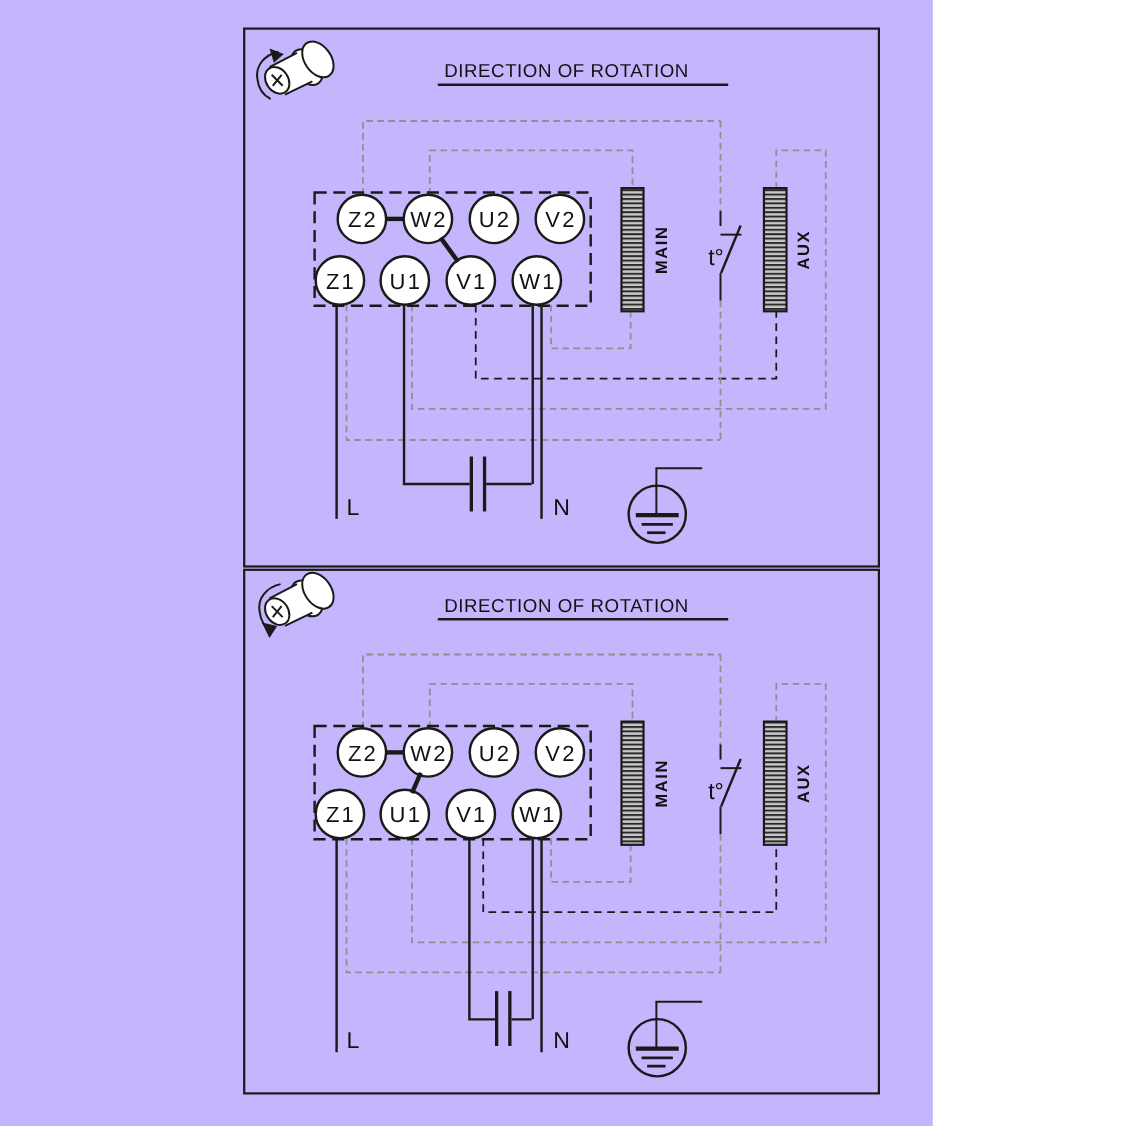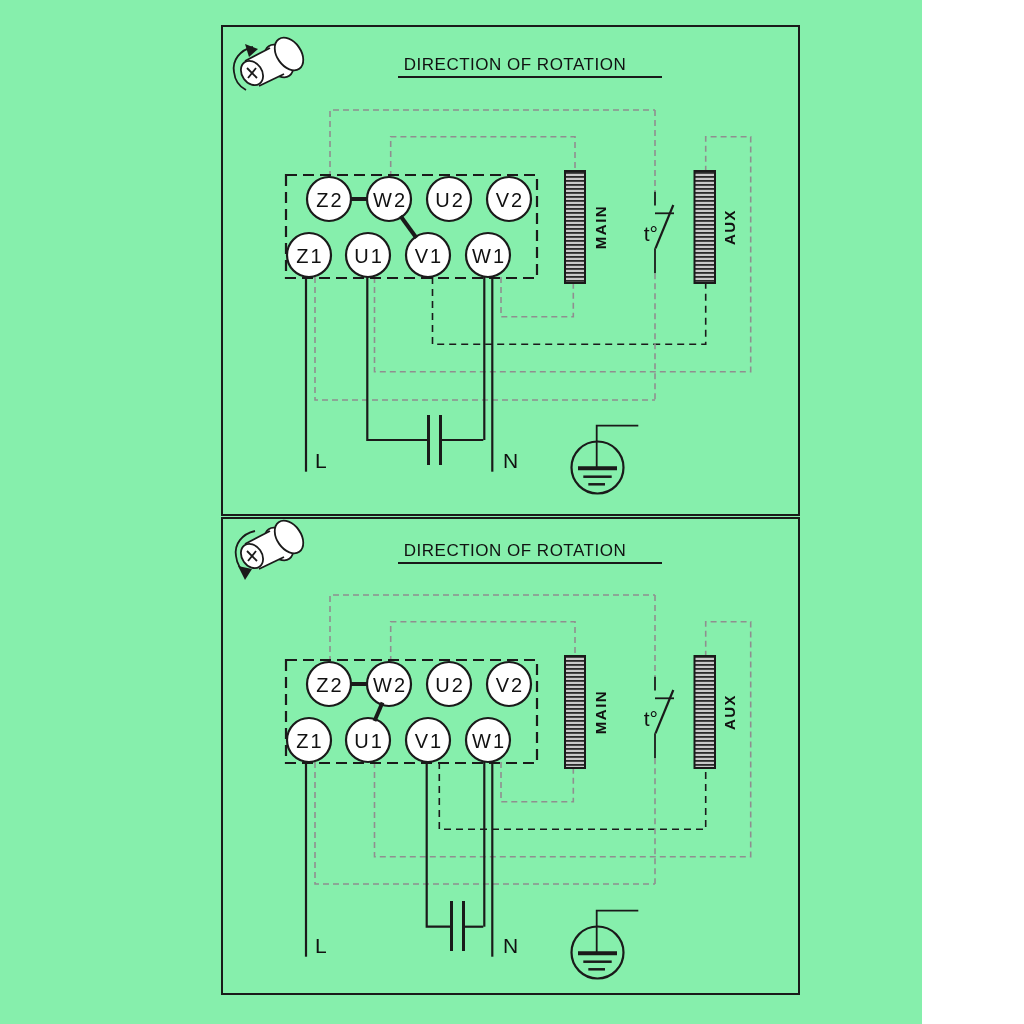--- a/index.html
+++ b/index.html
@@ -1,16 +1,16 @@
 <!DOCTYPE html>
 <html><head>
 <meta charset="utf-8">
 <style>
   html,body{margin:0;padding:0;background:#ffffff;}
-  .sheet{position:relative;width:922px;height:1024px;background:#86efac;
+  .sheet{position:relative;width:848px;height:1024px;background:#c4b5fd;
          font-family:"Liberation Sans",sans-serif;}
   svg.panel{position:absolute;overflow:visible;}
   
   .frame{fill:none;stroke:#1a1a1a;stroke-width:2;}
   .s    {fill:none;stroke:#1a1a1a;stroke-width:2.2;}
   .thin {fill:none;stroke:#1a1a1a;stroke-width:1.8;}
   .jump {fill:none;stroke:#1a1a1a;stroke-width:4;}
   .plate{fill:none;stroke:#1a1a1a;stroke-width:3;}
   .dg   {fill:none;stroke:#8f8f8f;stroke-width:1.6;stroke-dasharray:6 4;}
   .dk   {fill:none;stroke:#1a1a1a;stroke-width:1.6;stroke-dasharray:7 5;}

